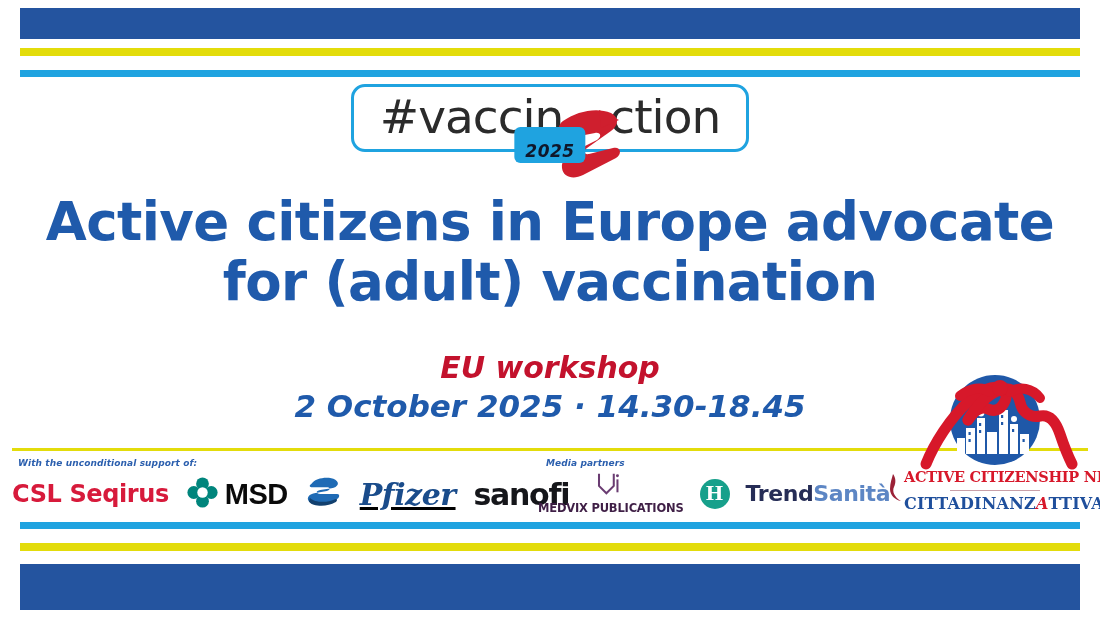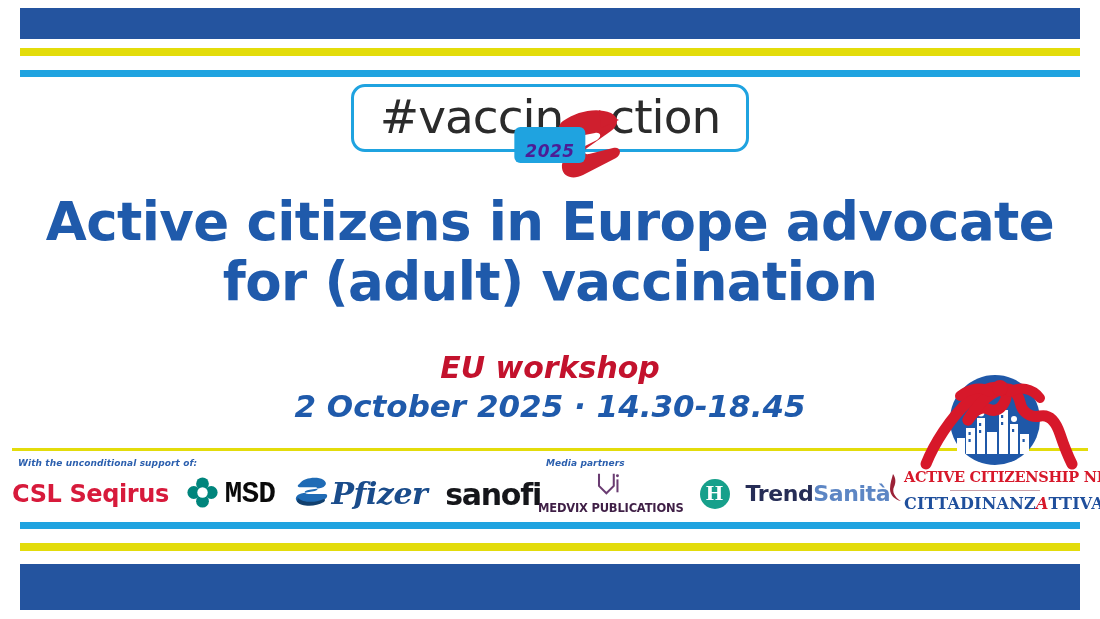--- a/index.html
+++ b/index.html
@@ -106,21 +106,21 @@
     position: absolute;
     left: -10px;
     top: -26px;
   }
   .brand-badge {
     position: absolute;
     left: 50%;
     transform: translateX(-50%);
     bottom: -14px;
     background: #1fa3e0;
-    color: #4c1d95;
+    color: #0f172a;
     font-family: "DejaVu Sans", sans-serif;
     font-style: italic;
     font-weight: bold;
     font-size: 17px;
     letter-spacing: 0.5px;
     border-radius: 6px;
     padding: 14px 11px 2px 11px;
     line-height: 1.2;
   }
 
@@ -232,30 +232,31 @@
     line-height: 1;
   }
   .logo-msd {
     display: flex;
     align-items: center;
     gap: 7px;
     white-space: nowrap;
   }
   .msd-text {
     color: #0a0a0a;
-    font-family: Liberation Mono, monospace;
+    font-family: Liberation Sans, sans-serif;
     font-weight: bold;
     font-size: 29px;
     letter-spacing: -0.5px;
   }
   .logo-pfizer {
     display: flex;
-    align-items: flex-start;
-    gap: 2px;
-    white-space: nowrap;
+    align-items: center;
+    gap: 18px;
+    white-space: nowrap;
+    text-decoration: underline;
   }
   .pfizer-text {
     color: #1a4c8b;
     font-family: "DejaVu Serif", serif;
     font-style: italic;
     font-weight: bold;
     font-size: 30px;
     letter-spacing: -0.5px;
   }
   .logo-sanofi {

